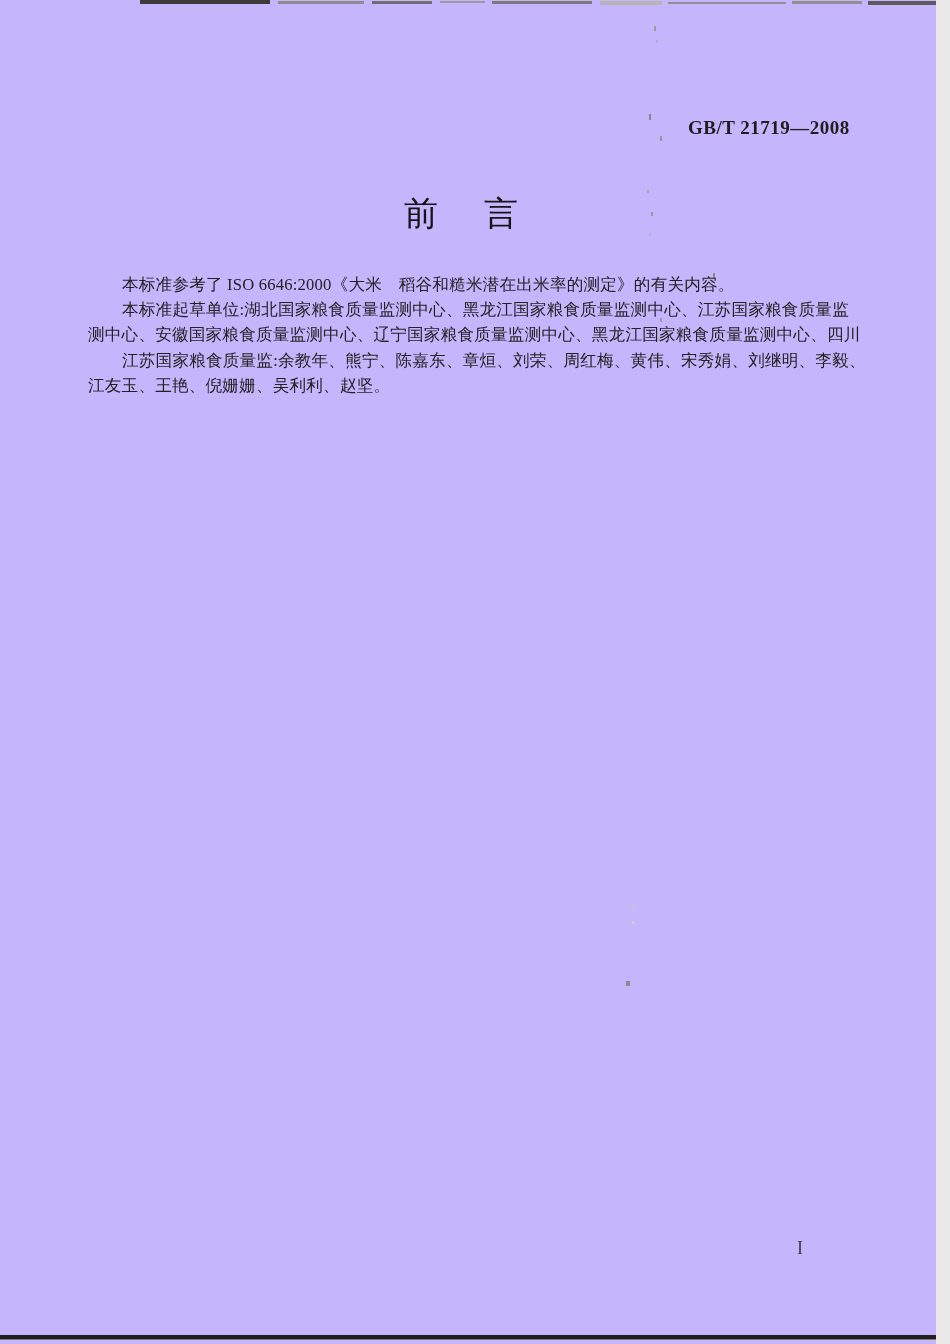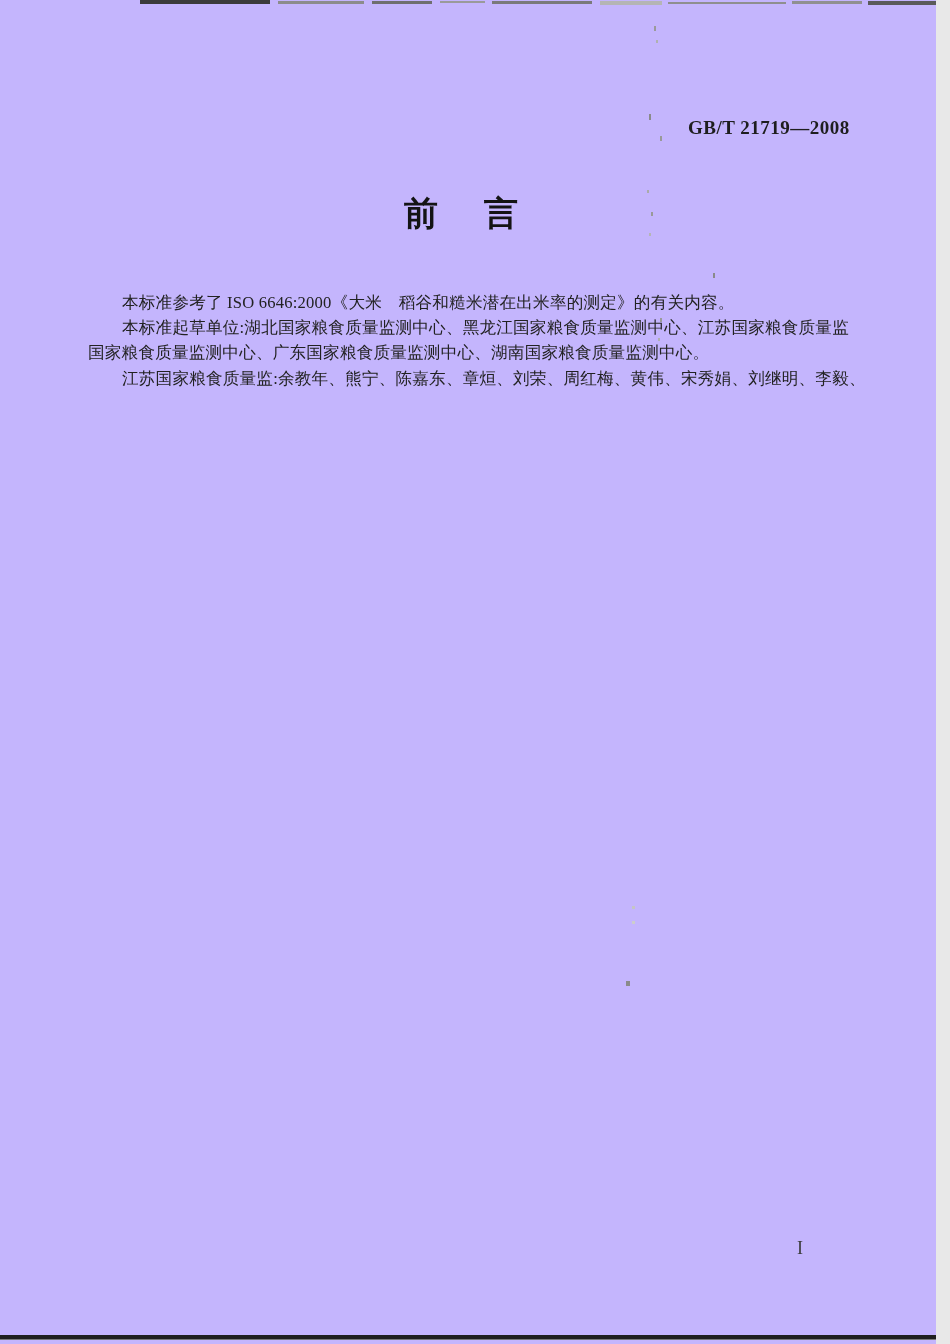--- a/index.html
+++ b/index.html
@@ -30,28 +30,28 @@
     letter-spacing: 0.5px;
     white-space: nowrap;
     font-family: "Liberation Serif", "DejaVu Serif", serif;
   }
   .doc-title {
     position: absolute;
     top: 191px;
     left: 404px;
     margin: 0;
     font-size: 34px;
-    font-weight: bold;
+    font-weight: normal;
     letter-spacing: 46px;
     white-space: nowrap;
     color: #141414;
   }
   .body-block {
     position: absolute;
-    top: 290px;
+    top: 272px;
     left: 88px;
     width: 790px;
   }
   .body-line {
     font-size: 16.6px;
     line-height: 25.2px;
     white-space: nowrap;
     letter-spacing: 0.2px;
     color: #222;
   }
@@ -99,19 +99,20 @@
   <div class="artifact" style="left:632px; top:921px; width:3px; height:3px; background:#cccccc;"></div>
   <div class="artifact" style="left:626px; top:981px; width:4px; height:5px; background:#8a8a8a;"></div>
 
   <div class="std-num">GB/T 21719—2008</div>
 
   <h1 class="doc-title">前言</h1>
 
   <div class="body-block">
     <div class="body-line indent">本标准参考了 ISO 6646:2000《大米　稻谷和糙米潜在出米率的测定》的有关内容。</div>
     <div class="body-line indent">本标准起草单位:湖北国家粮食质量监测中心、黑龙江国家粮食质量监测中心、江苏国家粮食质量监</div>
-    <div class="body-line">国家粮食质量监测中心、广东国家粮食质量监测中心、湖南国家粮食质量监测中心。</div>
+    <div class="body-line">测中心、安徽国家粮食质量监测中心、辽宁国家粮食质量监测中心、黑龙江国家粮食质量监测中心、四川</div>
     <div class="body-line indent">江苏国家粮食质量监:余教年、熊宁、陈嘉东、章烜、刘荣、周红梅、黄伟、宋秀娟、刘继明、李毅、</div>
+    <div class="body-line">江友玉、王艳、倪姗姗、吴利利、赵坚。</div>
   </div>
 
   <div class="page-num">I</div>
 
 </div>
 
 </body></html>

